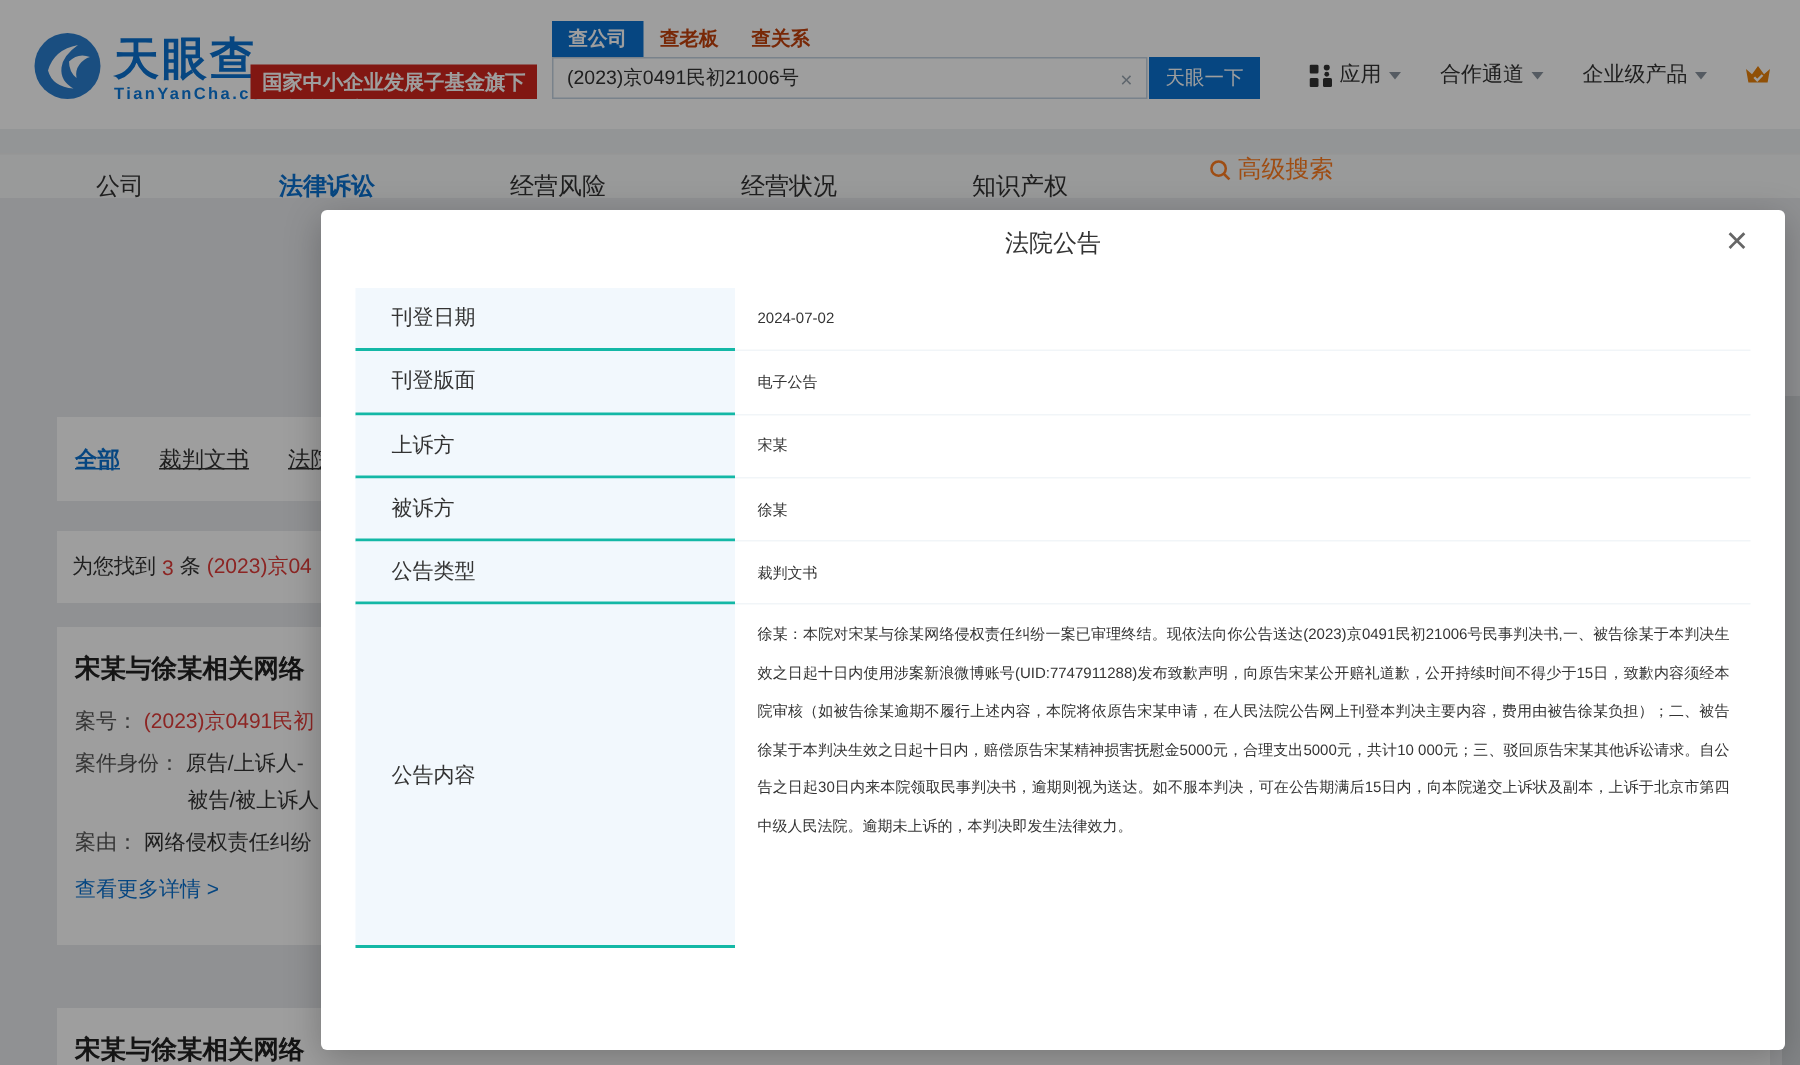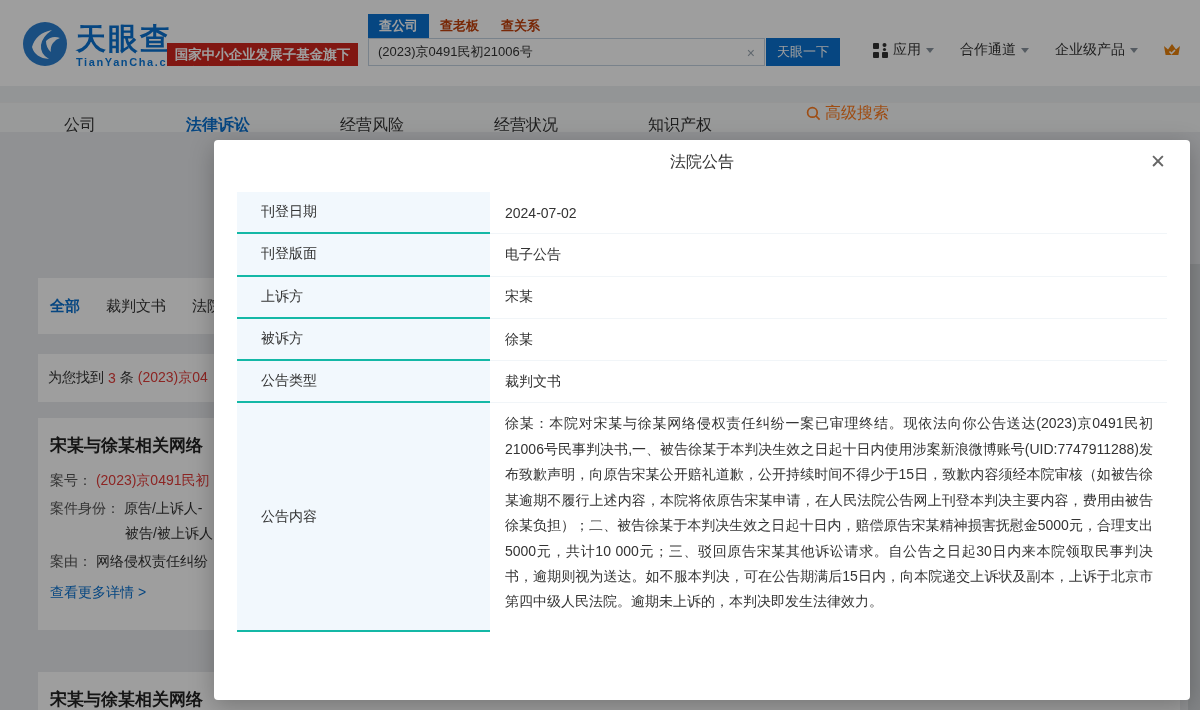--- a/index.html
+++ b/index.html
@@ -34,21 +34,21 @@
   .maintabs { position:absolute; top:102px; left:0; right:0; height:46px; background:#f7f8f9; border-top:1px solid #f0f0f0; border-bottom:1px solid #e9e9e9; display:flex; align-items:flex-start; padding-left:64px; font-size:16px; color:#333;gap:28px; }
   .mtab { margin-right:62px; position:relative; height:46px; line-height:44px; cursor:pointer; }
   .mtab.active { color:#0b72d0; font-weight:700; }
   .mtab.active::after { content:""; position:absolute; left:2px; right:2px; bottom:2px; height:3px; background:#0b72d0; }
   .advsearch { display:flex; align-items:center; color:#ff7d20; cursor:pointer; margin-left:4px; }
   .advsearch svg { margin-right:4px; }
 
   .contentbg { position:absolute; top:132px; left:0; right:0; bottom:0; background:#e8eaed; }
   .panel { position:absolute; left:38px; right:20px; background:#fff; }
   .p-subtabs { top:146px; height:56px; display:flex; align-items:center; padding-left:12px; font-size:15px; }
-  .subtab { margin-right:26px; color:#333; cursor:pointer; }
+  .subtab { margin-right:26px; color:#333; cursor:pointer;text-decoration:underline; }
   .subtab.active { color:#0b72d0; font-weight:700; }
   .p-result { top:222px; height:48px; display:flex; align-items:center; padding-left:10px; font-size:14px; color:#333; }
   .p-result .red { color:#e23c39; margin:0 4px; }
   .card { font-size:14px; color:#555; }
   .c1 { top:286px; height:212px; }
   .c2 { top:540px; height:164px; }
   .card .inner { padding:16px 0 0 12px; }
   .c-title { font-size:17px; font-weight:700; color:#222; margin-bottom:14px; }
   .c-row { line-height:19px; margin-bottom:9px; white-space:nowrap; }
   .c-row .lab { color:#555; }
@@ -63,21 +63,21 @@
   .dim { position:absolute; inset:0; background:rgba(0,0,0,0.38); z-index:50; }
 
   
   .modal { position:absolute; left:214px; top:140px; width:976px; height:560px; background:#fff; border-radius:4px; z-index:100; box-shadow:0 6px 24px rgba(0,0,0,0.25); }
   .m-head { position:relative; height:44px; display:flex; align-items:center; justify-content:center; }
   .m-title { font-size:16px; color:#333; }
   .m-close { position:absolute; right:24px; top:8px; font-size:19px; color:#666; cursor:pointer; line-height:28px; }
   .m-table { margin:8px 23px 0 23px; }
   .m-row { display:flex; }
   .m-lab { width:253px; background:#f2f8fd; border-bottom:2px solid #14b8a6; padding-left:24px; display:flex; align-items:center; font-size:14px; color:#333; flex-shrink:0; }
-  .m-val { flex:1; border-bottom:1px solid #f1f5f8; padding-left:15px; display:flex; align-items:center; font-size:14px; color:#333; }
+  .m-val { flex:1; border-bottom:1px solid #f1f5f8; padding-left:15px; display:flex; align-items:center; font-size:10px; color:#333; }
   .m-row.single { height:42.3px; }
   .m-row.content { height:229px; }
   .m-row.content .m-val { display:block; padding:8px 14px 0 15px; line-height:25.4px; border-bottom:none; text-align:justify; }
 </style>
 </head>
 <body>
 
 <div class="screen">
 
   <div class="topbar">

